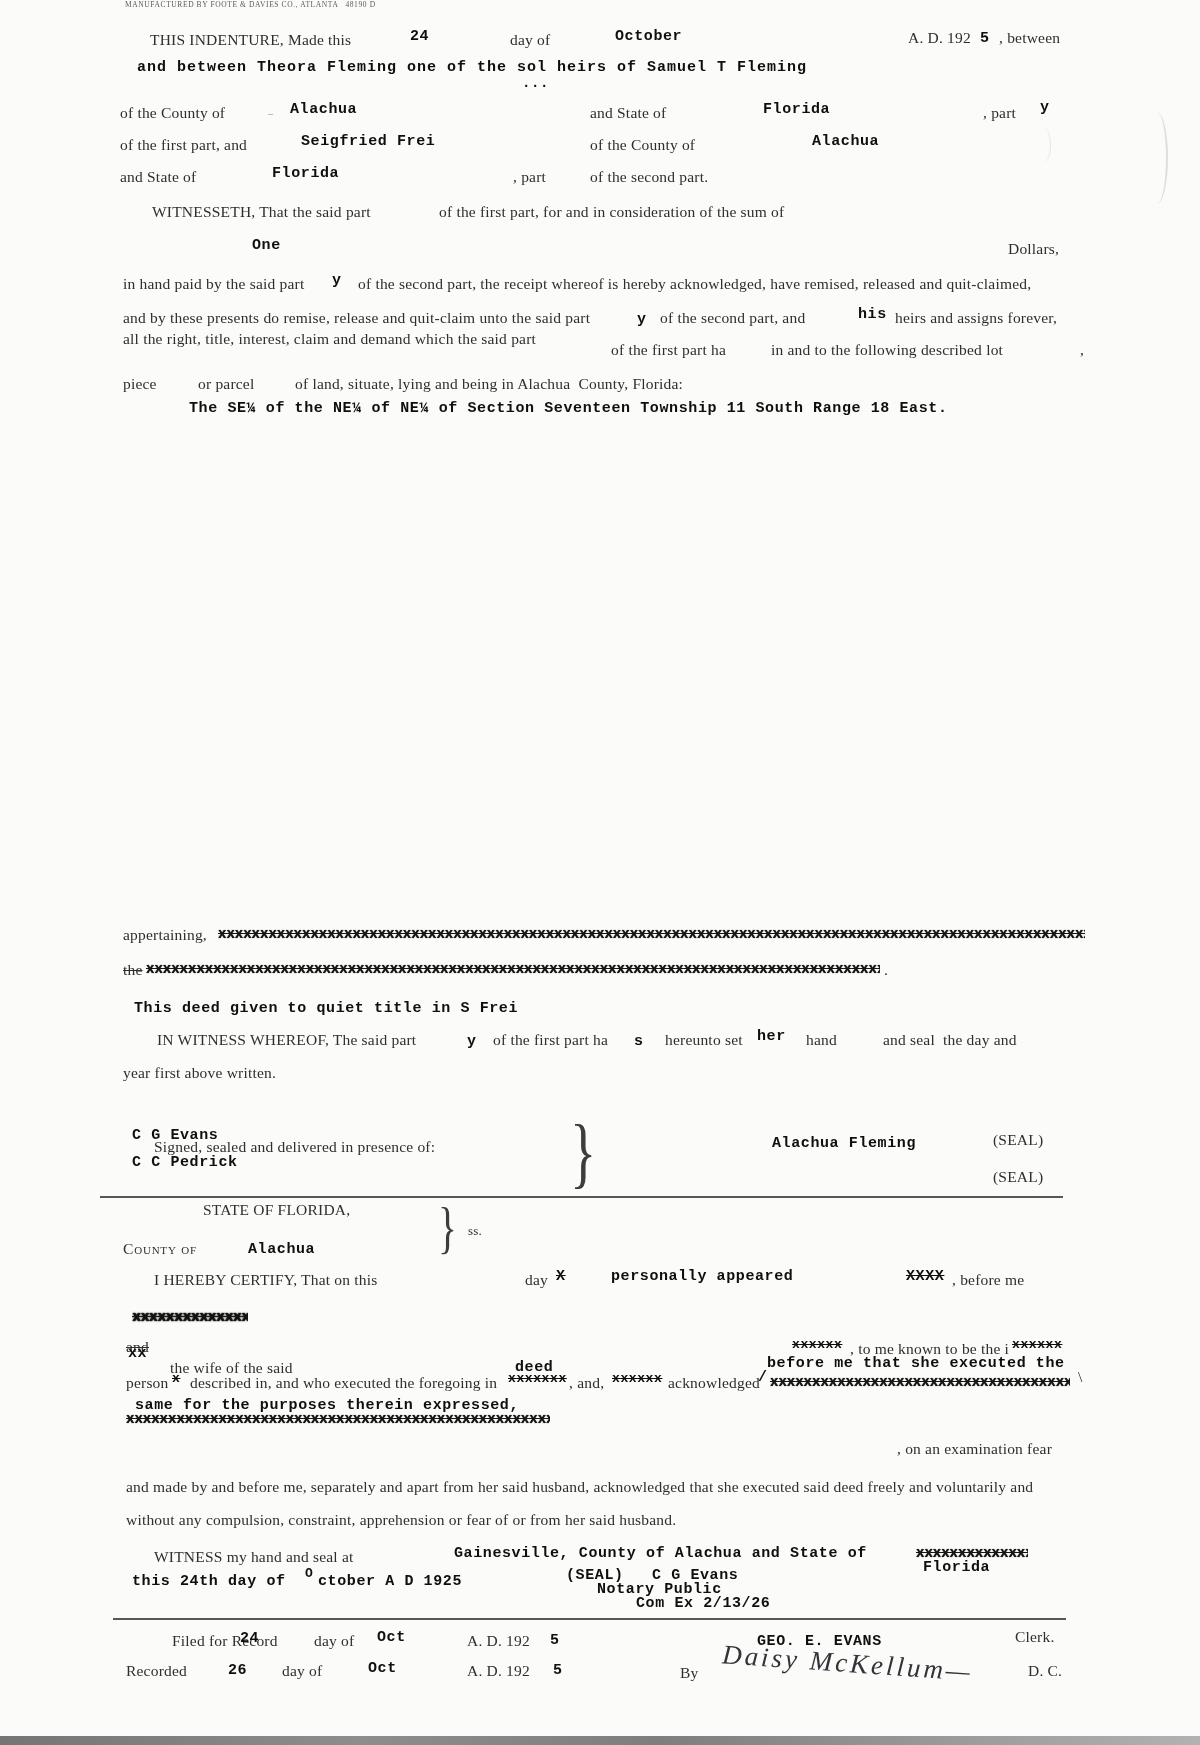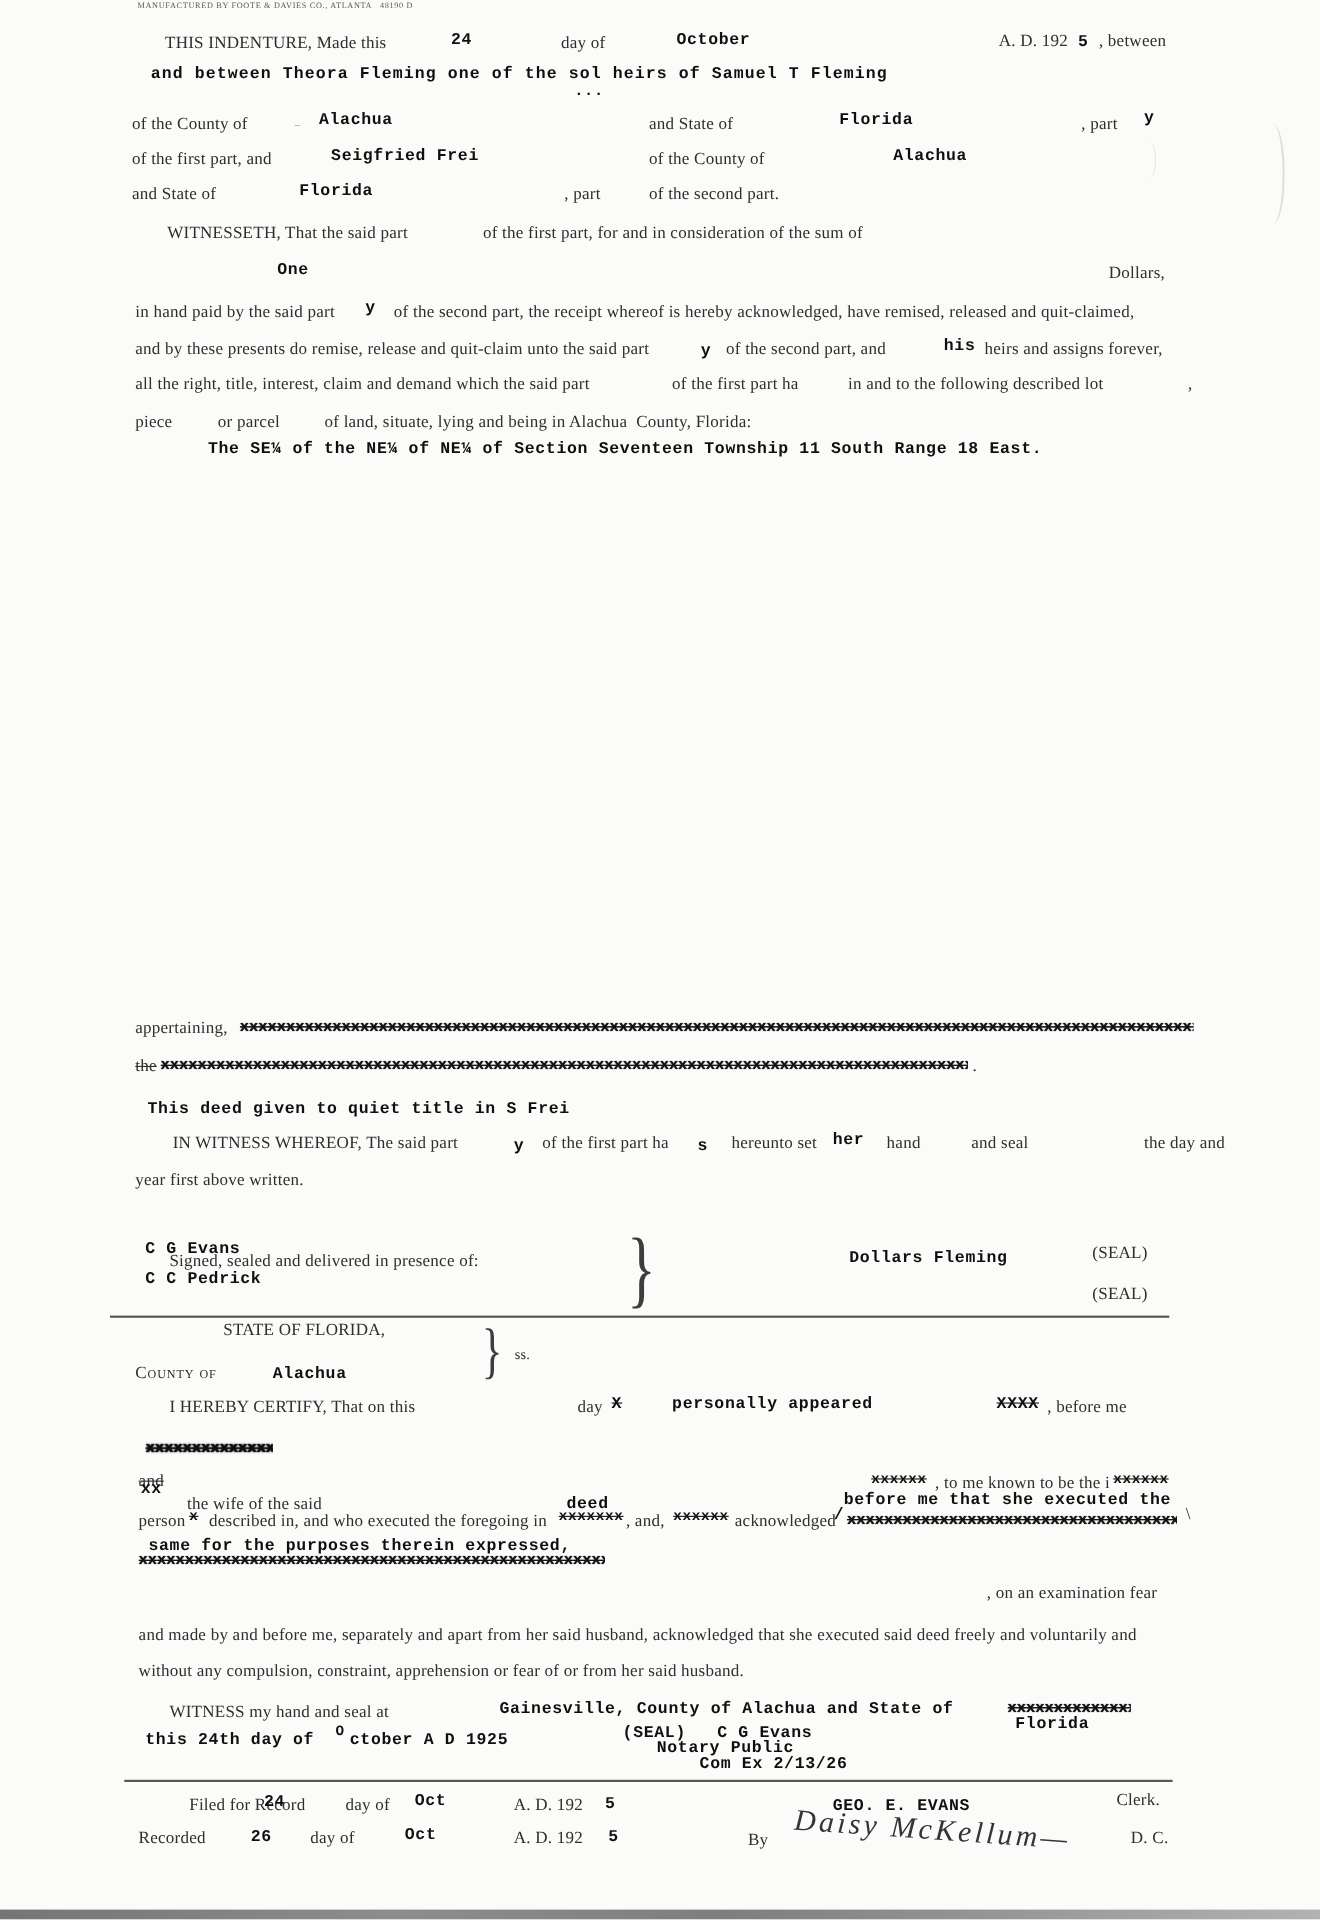--- a/index.html
+++ b/index.html
@@ -93,21 +93,21 @@
     <div class="seg type" style="left: 252px; top: 238px;">One</div>
     <div class="seg print" style="left: 1008px; top: 240px;">Dollars,</div>
     <div class="seg print" style="left: 123px; top: 275px;">in hand paid by the said part</div>
     <div class="seg type" style="left: 332px; top: 273px;">y</div>
     <div class="seg print" style="left: 358px; top: 275px;">of the second part, the receipt whereof is hereby acknowledged, have remised, released and quit-claimed,</div>
     <div class="seg print" style="left: 123px; top: 309px;">and by these presents do remise, release and quit-claim unto the said part</div>
     <div class="seg type" style="left: 637px; top: 312px;">y</div>
     <div class="seg print" style="left: 660px; top: 309px;">of the second part, and</div>
     <div class="seg type" style="left: 858px; top: 307px;">his</div>
     <div class="seg print" style="left: 895px; top: 309px;">heirs and assigns forever,</div>
-    <div class="seg print" style="left: 123px; top: 341px; text-align: center;">all the right, title, interest, claim and demand which the said part</div>
+    <div class="seg print" style="left: 123px; top: 330px; text-align: center;">all the right, title, interest, claim and demand which the said part</div>
     <div class="seg print" style="left: 611px; top: 341px;">of the first part ha</div>
     <div class="seg print" style="left: 771px; top: 341px;">in and to the following described lot</div>
     <div class="seg print" style="left: 1080px; top: 341px;">,</div>
     <div class="seg print" style="left: 123px; top: 375px;">piece</div>
     <div class="seg print" style="left: 198px; top: 375px;">or parcel</div>
     <div class="seg print" style="left: 295px; top: 375px;">of land, situate, lying and being in Alachua  County, Florida:</div>
     <div class="seg type" style="left: 189px; top: 401px;">The SE¼ of the NE¼ of NE¼ of Section Seventeen Township 11 South Range 18 East.</div>
     <div class="seg print" style="left: 123px; top: 926px;">appertaining,</div>
     <div class="seg chain" style="left: 218px; top: 927px; width: 867px;">xxxxxxxxxxxxxxxxxxxxxxxxxxxxxxxxxxxxxxxxxxxxxxxxxxxxxxxxxxxxxxxxxxxxxxxxxxxxxxxxxxxxxxxxxxxxxxxxxxxxxxxxxxxx</div>
     <div class="seg print struckline" style="left: 123px; top: 961px;">the</div>
@@ -115,27 +115,27 @@
     <div class="seg print" style="left: 884px; top: 961px;">.</div>
     <div class="seg type" style="left: 134px; top: 1001px;">This deed given to quiet title in S Frei</div>
     <div class="seg print" style="left: 157px; top: 1031px;">IN WITNESS WHEREOF, The said part</div>
     <div class="seg type" style="left: 467px; top: 1034px;">y</div>
     <div class="seg print" style="left: 493px; top: 1031px;">of the first part ha</div>
     <div class="seg type" style="left: 634px; top: 1034px;">s</div>
     <div class="seg print" style="left: 665px; top: 1031px;">hereunto set</div>
     <div class="seg type" style="left: 757px; top: 1029px;">her</div>
     <div class="seg print" style="left: 806px; top: 1031px;">hand</div>
     <div class="seg print" style="left: 883px; top: 1031px;">and seal</div>
-    <div class="seg print" style="left: 1040px; top: 1031px;">the day and</div>
+    <div class="seg print" style="left: 943px; top: 1031px;">the day and</div>
     <div class="seg print" style="left: 123px; top: 1064px;">year first above written.</div>
     <div class="seg print" style="left: 154px; top: 1098px; margin-top: 40px;">Signed, sealed and delivered in presence of:</div>
     <div class="seg type" style="left: 132px; top: 1128px;">C G Evans</div>
     <div class="seg type" style="left: 132px; top: 1155px;">C C Pedrick</div>
     <div class="seg brace" style="left: 570px; top: 1116px; font-size: 78px;">}</div>
-    <div class="seg type" style="left: 772px; top: 1136px;">Dollars Fleming</div>
+    <div class="seg type" style="left: 772px; top: 1136px;">Alachua Fleming</div>
     <div class="seg print" style="left: 993px; top: 1131px;">(SEAL)</div>
     <div class="seg print" style="left: 993px; top: 1168px;">(SEAL)</div>
     <div class="seg print" style="left: 203px; top: 1201px;">STATE OF FLORIDA,</div>
     <div class="seg brace" style="left: 438px; top: 1202px; font-size: 56px;">}</div>
     <div class="seg print" style="left: 468px; top: 1224px; font-size: 13px;">ss.</div>
     <div class="seg print sc" style="left: 123px; top: 1240px;">County of</div>
     <div class="seg type" style="left: 248px; top: 1242px;">Alachua</div>
     <div class="seg print" style="left: 154px; top: 1271px;">I HEREBY CERTIFY, That on this</div>
     <div class="seg print" style="left: 525px; top: 1271px;">day</div>
     <div class="seg type struckx" style="left: 556px; top: 1269px;">X</div>

